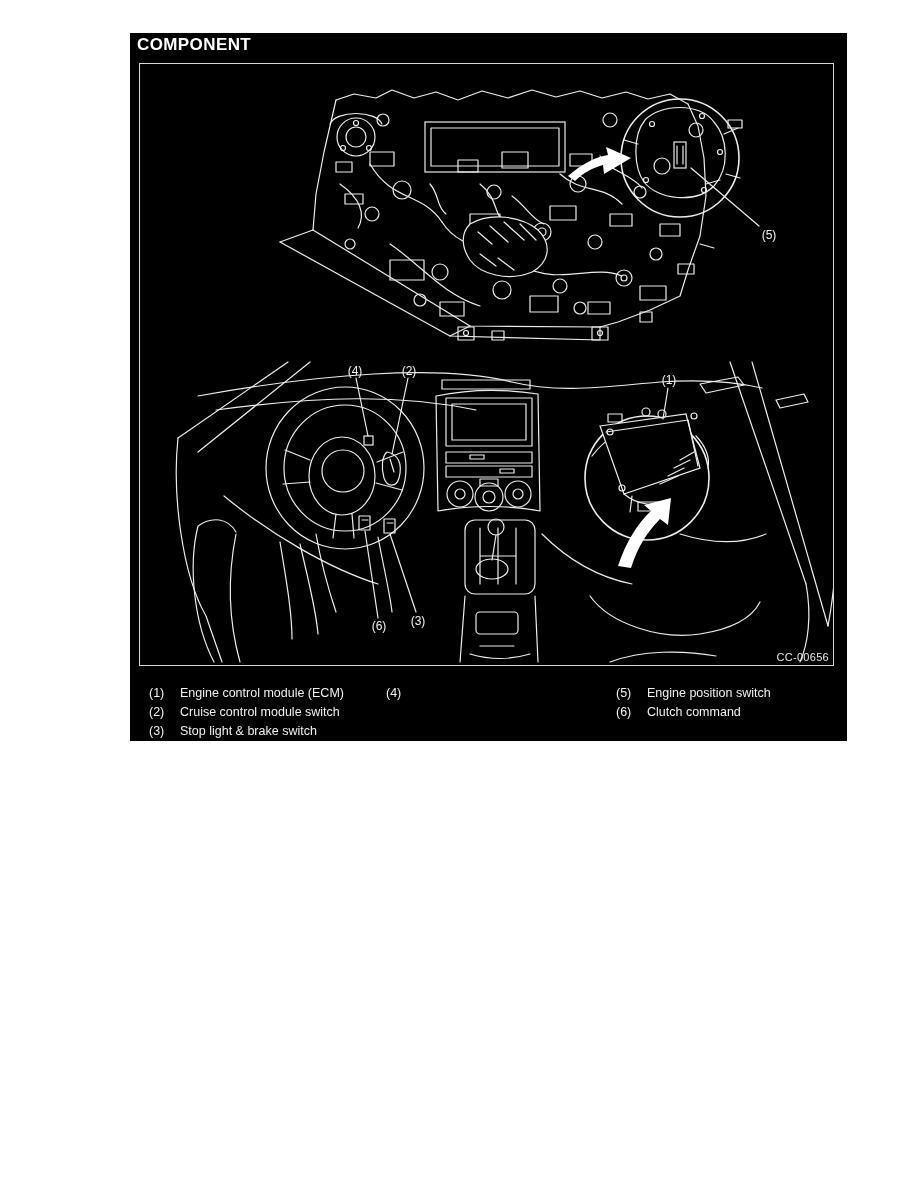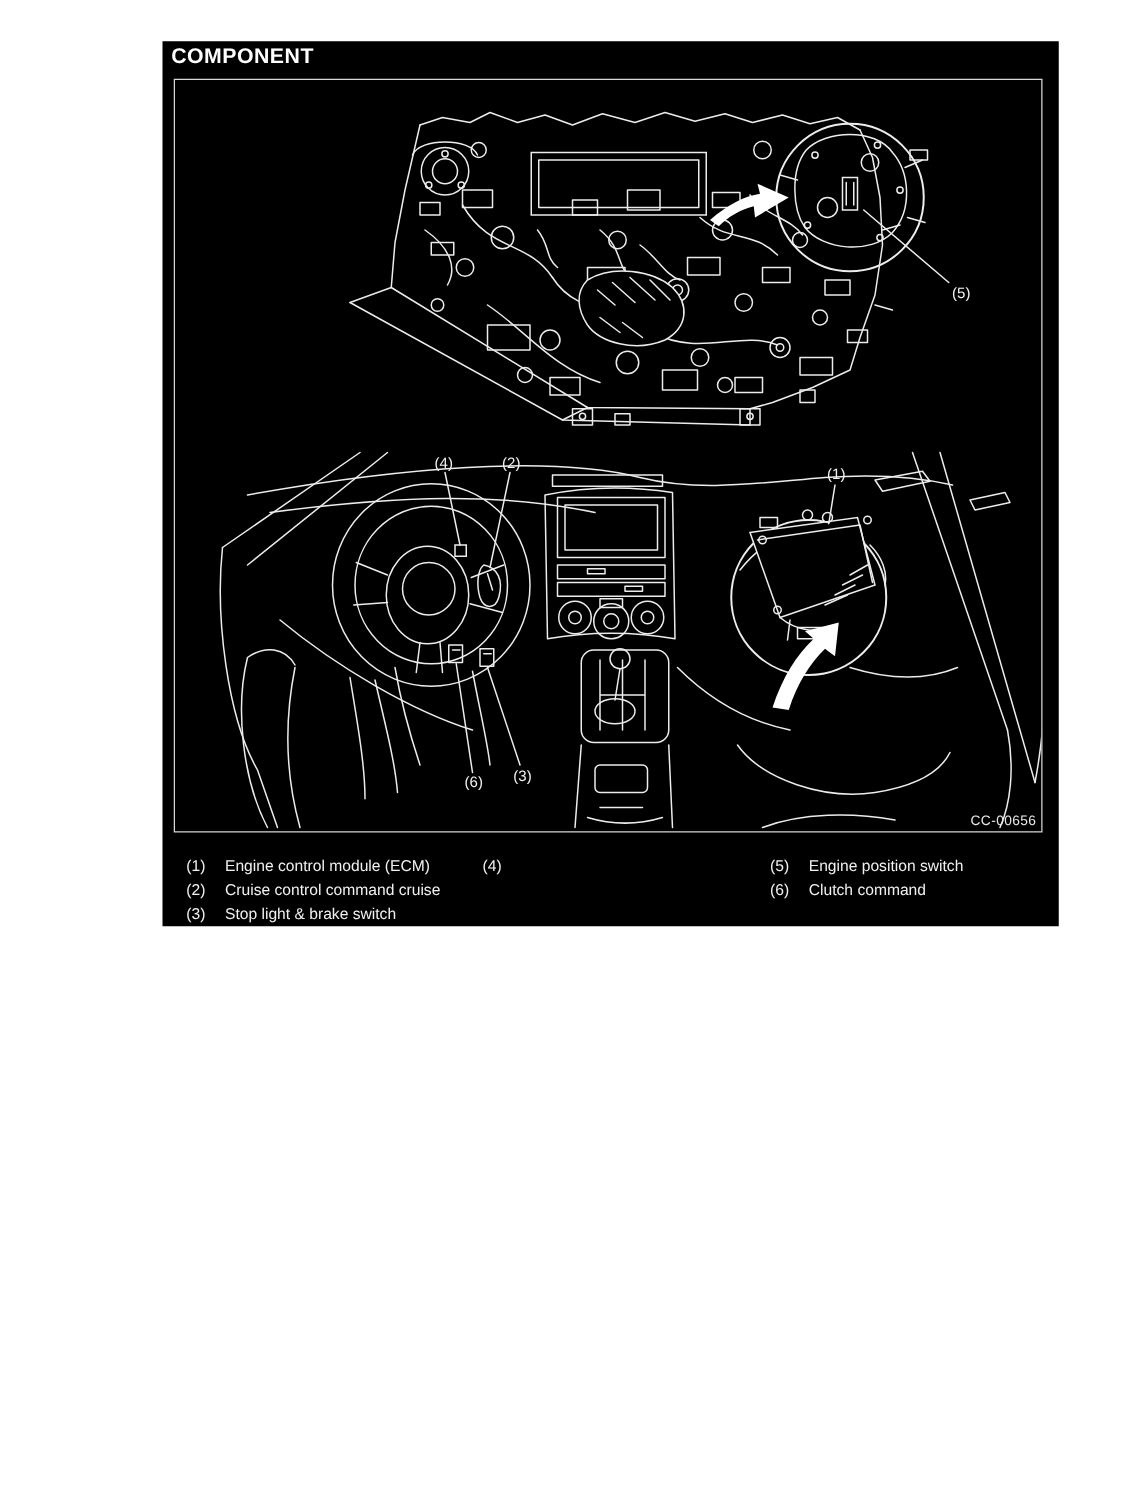--- a/index.html
+++ b/index.html
@@ -250,21 +250,21 @@
     </div>
 
     <div class="legend">
       <div class="lcol lcol-1">
         <div class="lrow">
           <span class="lnum">(1)</span>
           <span class="llabel">Engine control module (ECM)</span>
         </div>
         <div class="lrow">
           <span class="lnum">(2)</span>
-          <span class="llabel">Cruise control command cruise</span>
+          <span class="llabel">Cruise control module switch</span>
         </div>
         <div class="lrow">
           <span class="lnum">(3)</span>
           <span class="llabel">Stop light &amp; brake switch</span>
         </div>
       </div>
       <div class="lcol lcol-2">
         <div class="lrow">
           <span class="lnum">(4)</span>
         </div>

